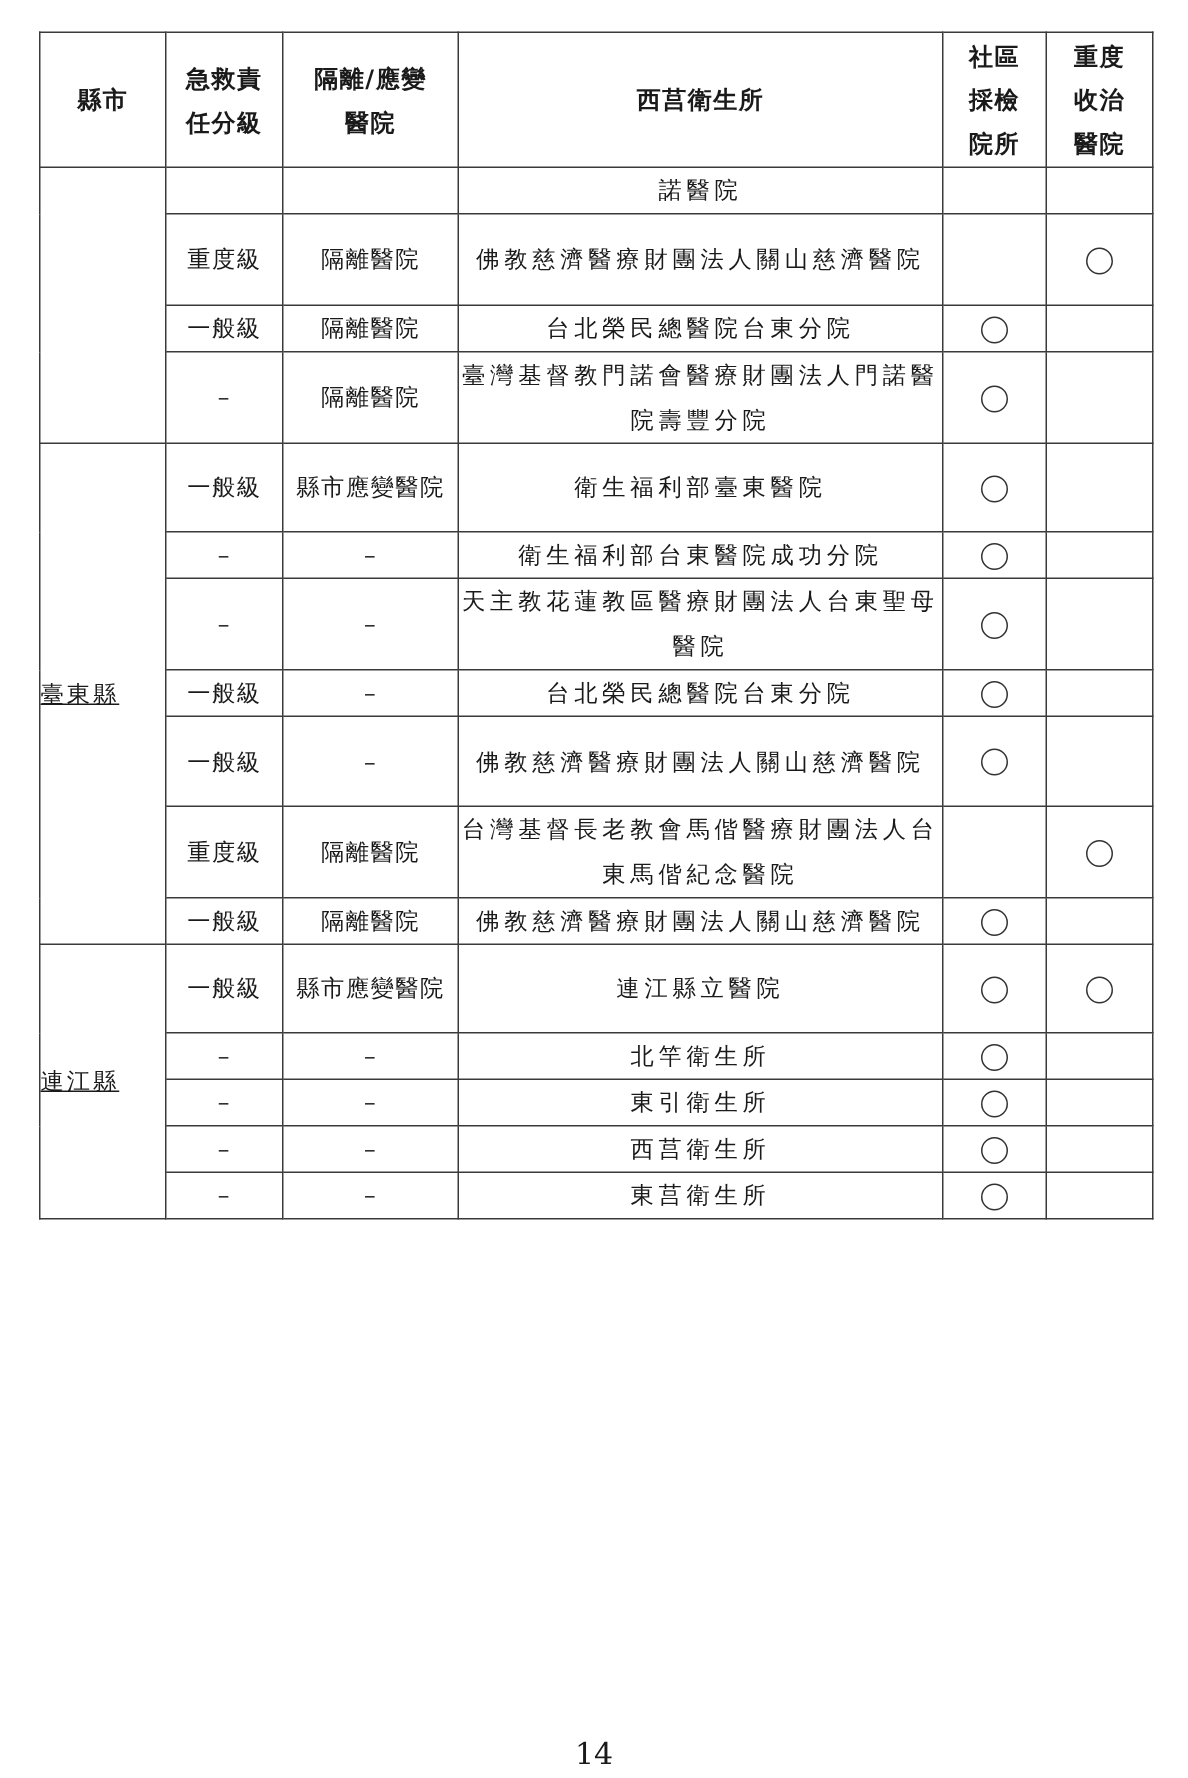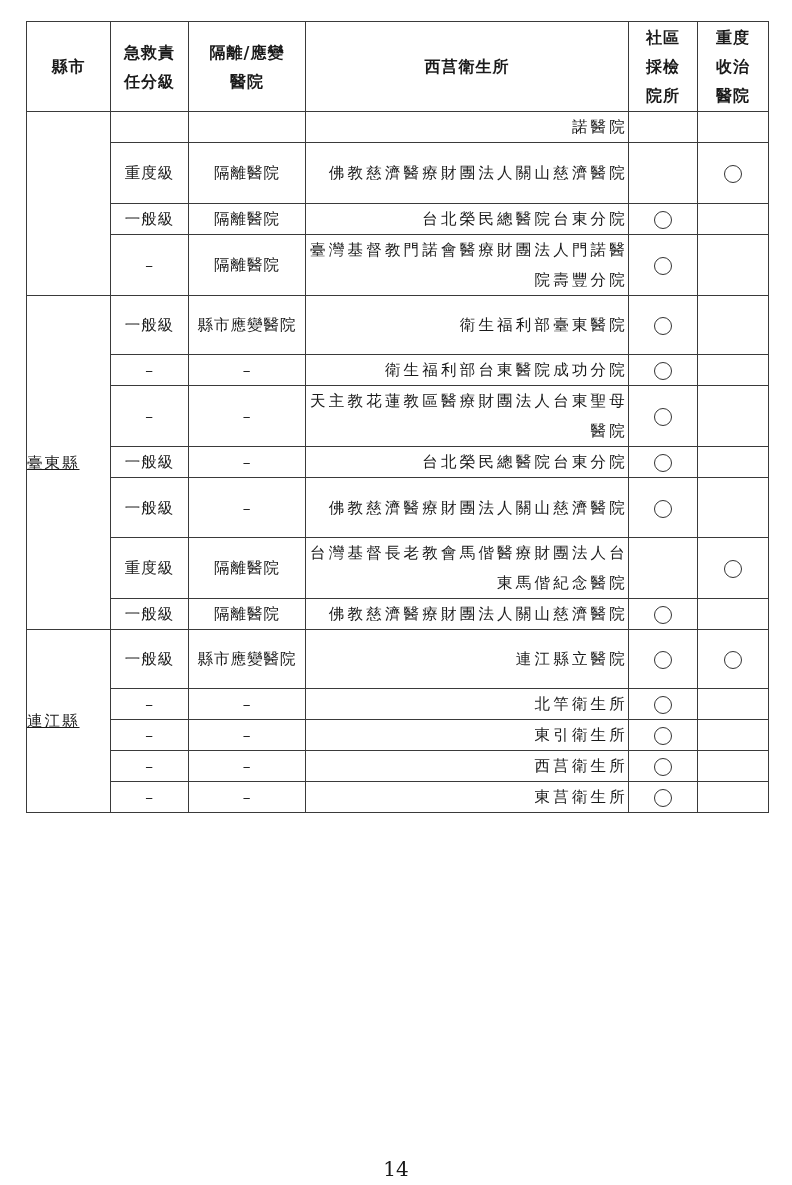--- a/index.html
+++ b/index.html
@@ -17,21 +17,21 @@
   }
   table.main td, table.main th {
     border: 1.3px solid #3a3a3a;
     padding: 0;
     vertical-align: middle;
     line-height: 30px;
   }
   th { font-weight: bold; text-align: center; font-size: 16px; letter-spacing: 1px; }
   th .stack { line-height: 29px; }
   td.center { text-align: center; }
-  td.name { text-align: right; padding-left: 8px; padding-right: 6px; letter-spacing: 3.2px; }
+  td.name { text-align: center; padding-left: 8px; padding-right: 6px; letter-spacing: 3.2px; }
   td.county { vertical-align: top; text-align: left; padding-left: 6px; letter-spacing: 2px; text-decoration: underline; }
   td.lvl { letter-spacing: 1px; }
   td.iso { letter-spacing: 1px; line-height: 26px; text-align: center; }
   .circle {
     display: inline-block; width: 16px; height: 16px;
     border: 1.2px solid #333; border-radius: 50%;
     vertical-align: middle;
   }
   .page-num {
     position: absolute; left: 0; width: 792px; top: 1157px;

